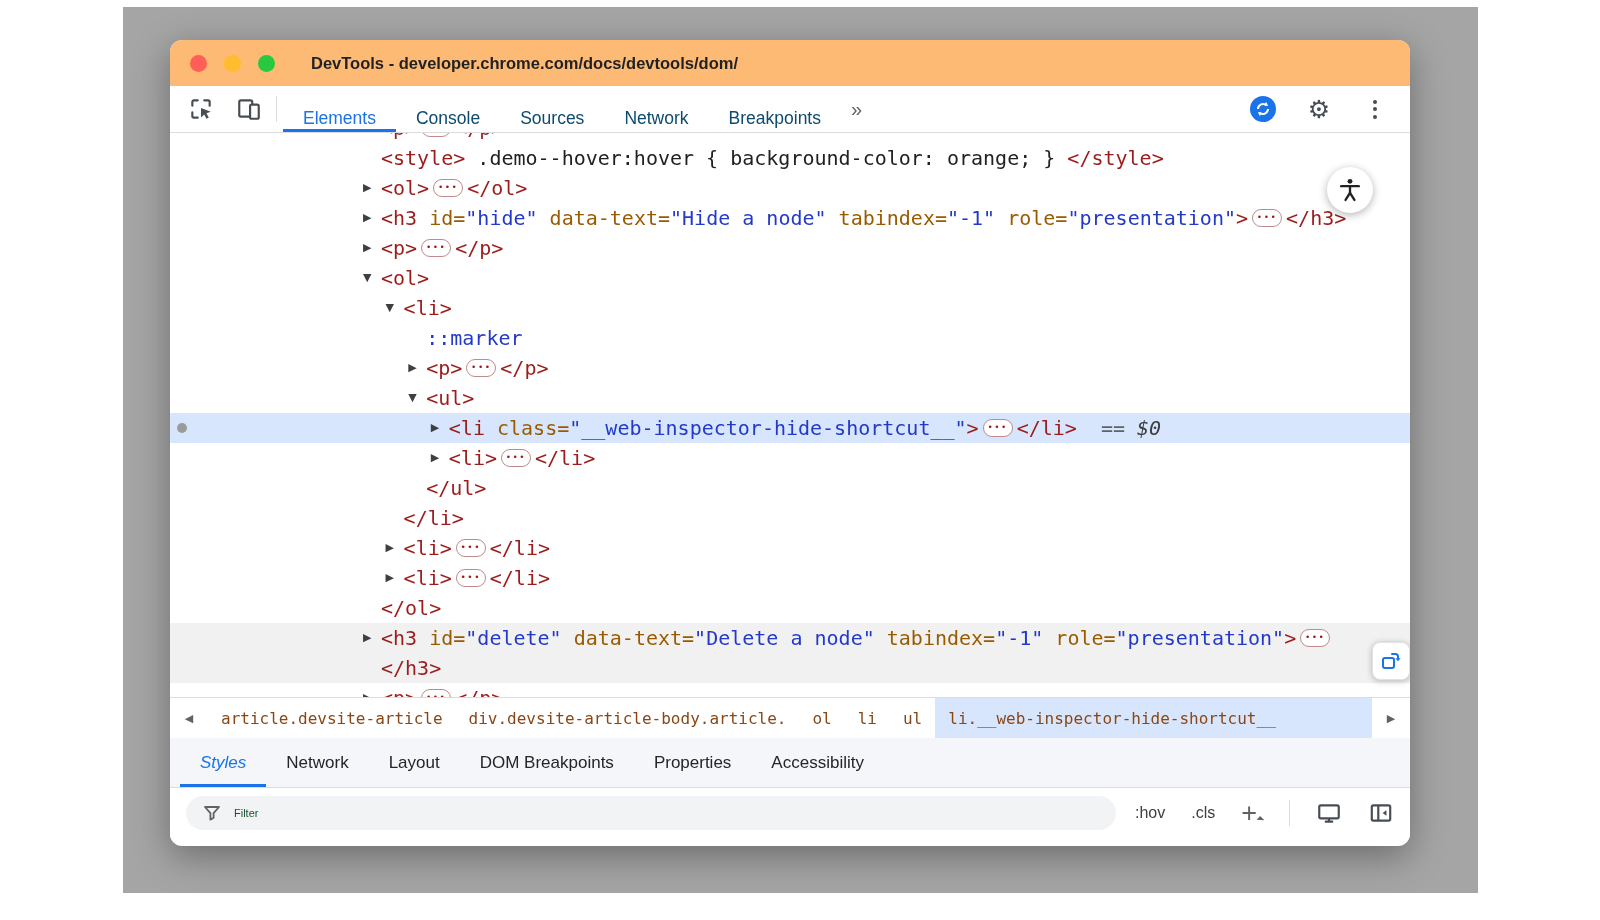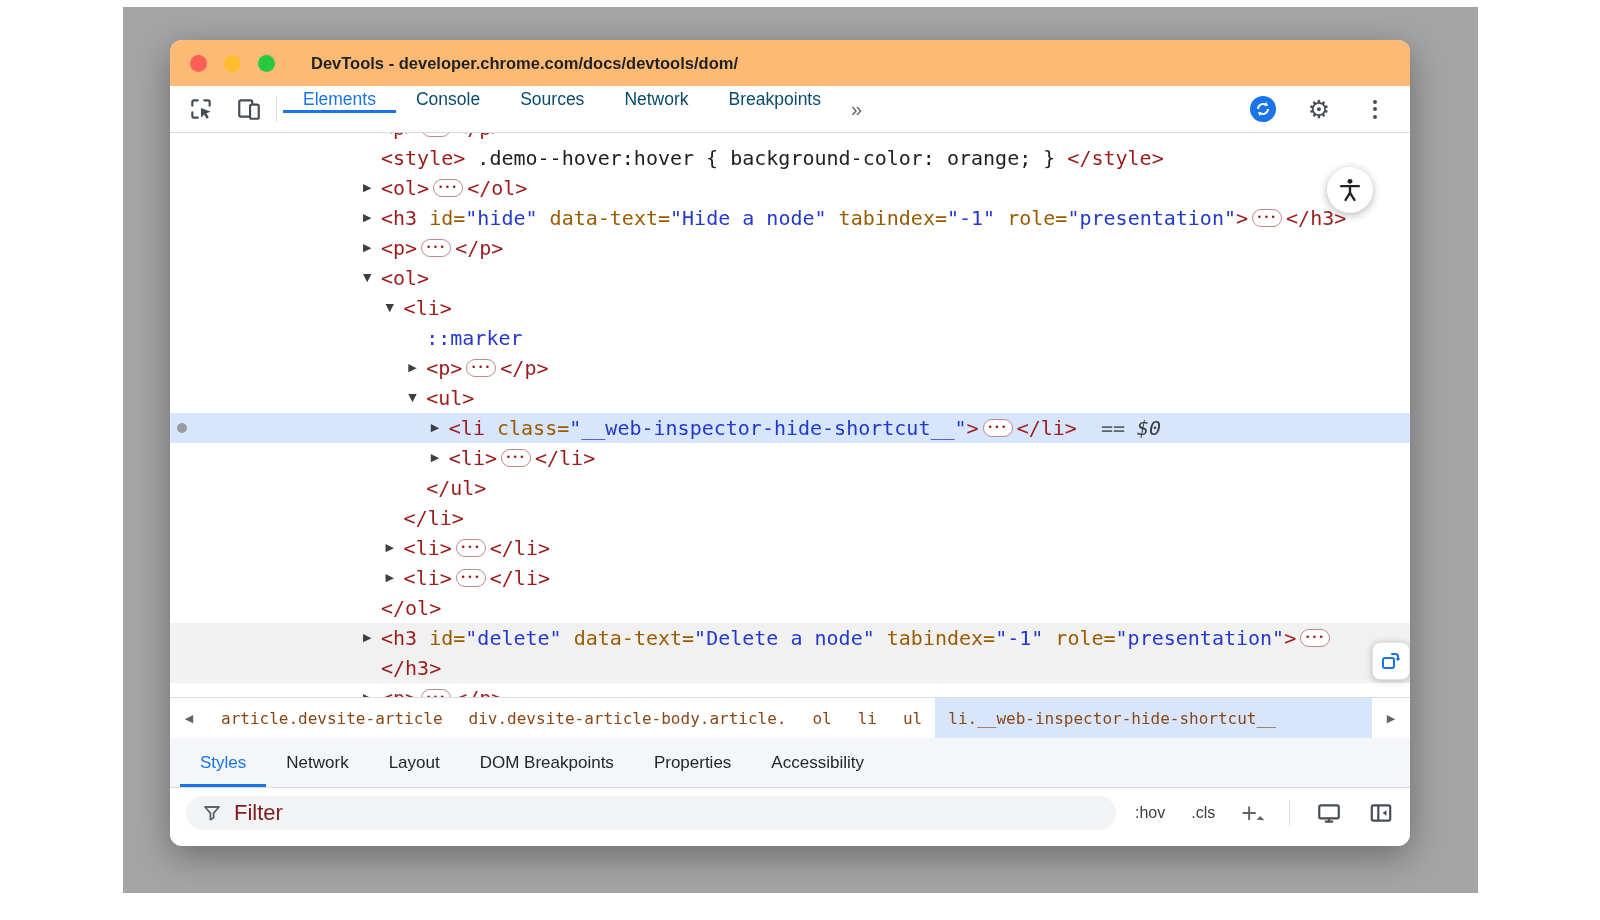--- a/index.html
+++ b/index.html
@@ -18,21 +18,21 @@
   .light.green{background:var(--traffic-green,#28c840);}
   .title{margin-left:36px;font-weight:bold;font-size:16.5px;color:#1f2125;}
 
   
   .toolbar{position:absolute;top:46px;left:0;right:0;height:46px;display:flex;align-items:stretch;
            border-bottom:1px solid var(--border,#dadce0);background:#fff;}
   .tbicons{display:flex;align-items:center;padding-left:14px;gap:14px;}
   .icon-btn{width:34px;height:34px;display:flex;align-items:center;justify-content:center;
             background:none;border:none;padding:0;cursor:pointer;}
   .tb-vsep{width:1px;height:26px;background:var(--border,#dadce0);align-self:center;margin:0 6px 0 10px;}
-  .dt-tabs{display:flex;align-items:flex-start;}
+  .dt-tabs{display:flex;align-items:flex-end;}
   .dt-tab{display:flex;align-items:center;padding:3px 20px 0;font-size:17.5px;color:#0c4a6e;
           border-bottom:3px solid transparent;cursor:pointer;white-space:nowrap;}
   .dt-tab.on{color:var(--accent-blue,#1a73e8);border-bottom-color:var(--accent-blue,#1a73e8);}
   .more{align-self:center;font-size:20px;color:#5f6368;padding:0 10px;cursor:pointer;letter-spacing:2px;}
   .toolbar-right{margin-left:auto;display:flex;align-items:center;gap:22px;padding-right:18px;}
   .gear{font-family:"DejaVu Sans",sans-serif;font-size:25px;color:#474d55;line-height:1;cursor:pointer;}
   .kebab{display:flex;flex-direction:column;gap:3.5px;padding:4px;cursor:pointer;}
   .kebab i{width:4px;height:4px;border-radius:50%;background:#474d55;}
 
   
@@ -76,28 +76,28 @@
   .crumb.sel{background:var(--selection-bg,#d7e6fc);flex:1;}
   .cp-tag{color:var(--crumb,#8a4715);}
   .cp-cls{color:var(--crumb,#8a4715);}
 
   
   .sidetabs{position:absolute;top:698px;left:0;right:0;height:50px;background:var(--panel-tabs-bg,#f4f6f9);
             border-bottom:1px solid var(--border,#dadce0);display:flex;align-items:stretch;padding-left:10px;
             box-sizing:border-box;}
   .stab{display:flex;align-items:center;padding:3px 20px 0;font-size:17px;color:#24262a;
         border-bottom:3px solid transparent;cursor:pointer;white-space:nowrap;}
-  .stab.on{color:var(--accent-blue,#1a73e8);border-bottom-color:var(--accent-blue,#1a73e8);}
+  .stab.on{color:var(--accent-blue,#1a73e8);border-bottom-color:var(--accent-blue,#1a73e8);font-style:italic;}
 
   
   .filterbar{position:absolute;top:748px;left:0;right:0;height:50px;display:flex;align-items:center;
              padding:0 16px;background:#fff;box-sizing:border-box;}
   .filter-input{width:930px;height:34px;background:var(--input-bg,#f1f3f4);border-radius:17px;display:flex;
                 align-items:center;gap:12px;padding:0 16px;box-sizing:border-box;cursor:text;}
-  .ph{color:#7f1d1d;font-size:22px;}
+  .ph{color:#14532d;font-size:11px;}
   .fb-right{margin-left:auto;display:flex;align-items:center;gap:26px;color:#3c4043;font-size:16px;}
   .state-btn{cursor:pointer;}
   .pluswrap{display:flex;align-items:flex-end;cursor:pointer;}
   .plus{font-size:27px;color:#5f6368;line-height:22px;}
   .plus-caret{width:0;height:0;border-left:5px solid transparent;border-top:6px solid #5f6368;
               margin-left:1px;margin-bottom:1px;transform:rotate(-45deg);}
   .vsep{width:1px;height:26px;background:var(--border,#dadce0);}
   .fb-icon{display:flex;align-items:center;justify-content:center;cursor:pointer;}
 </style>
 </head>

